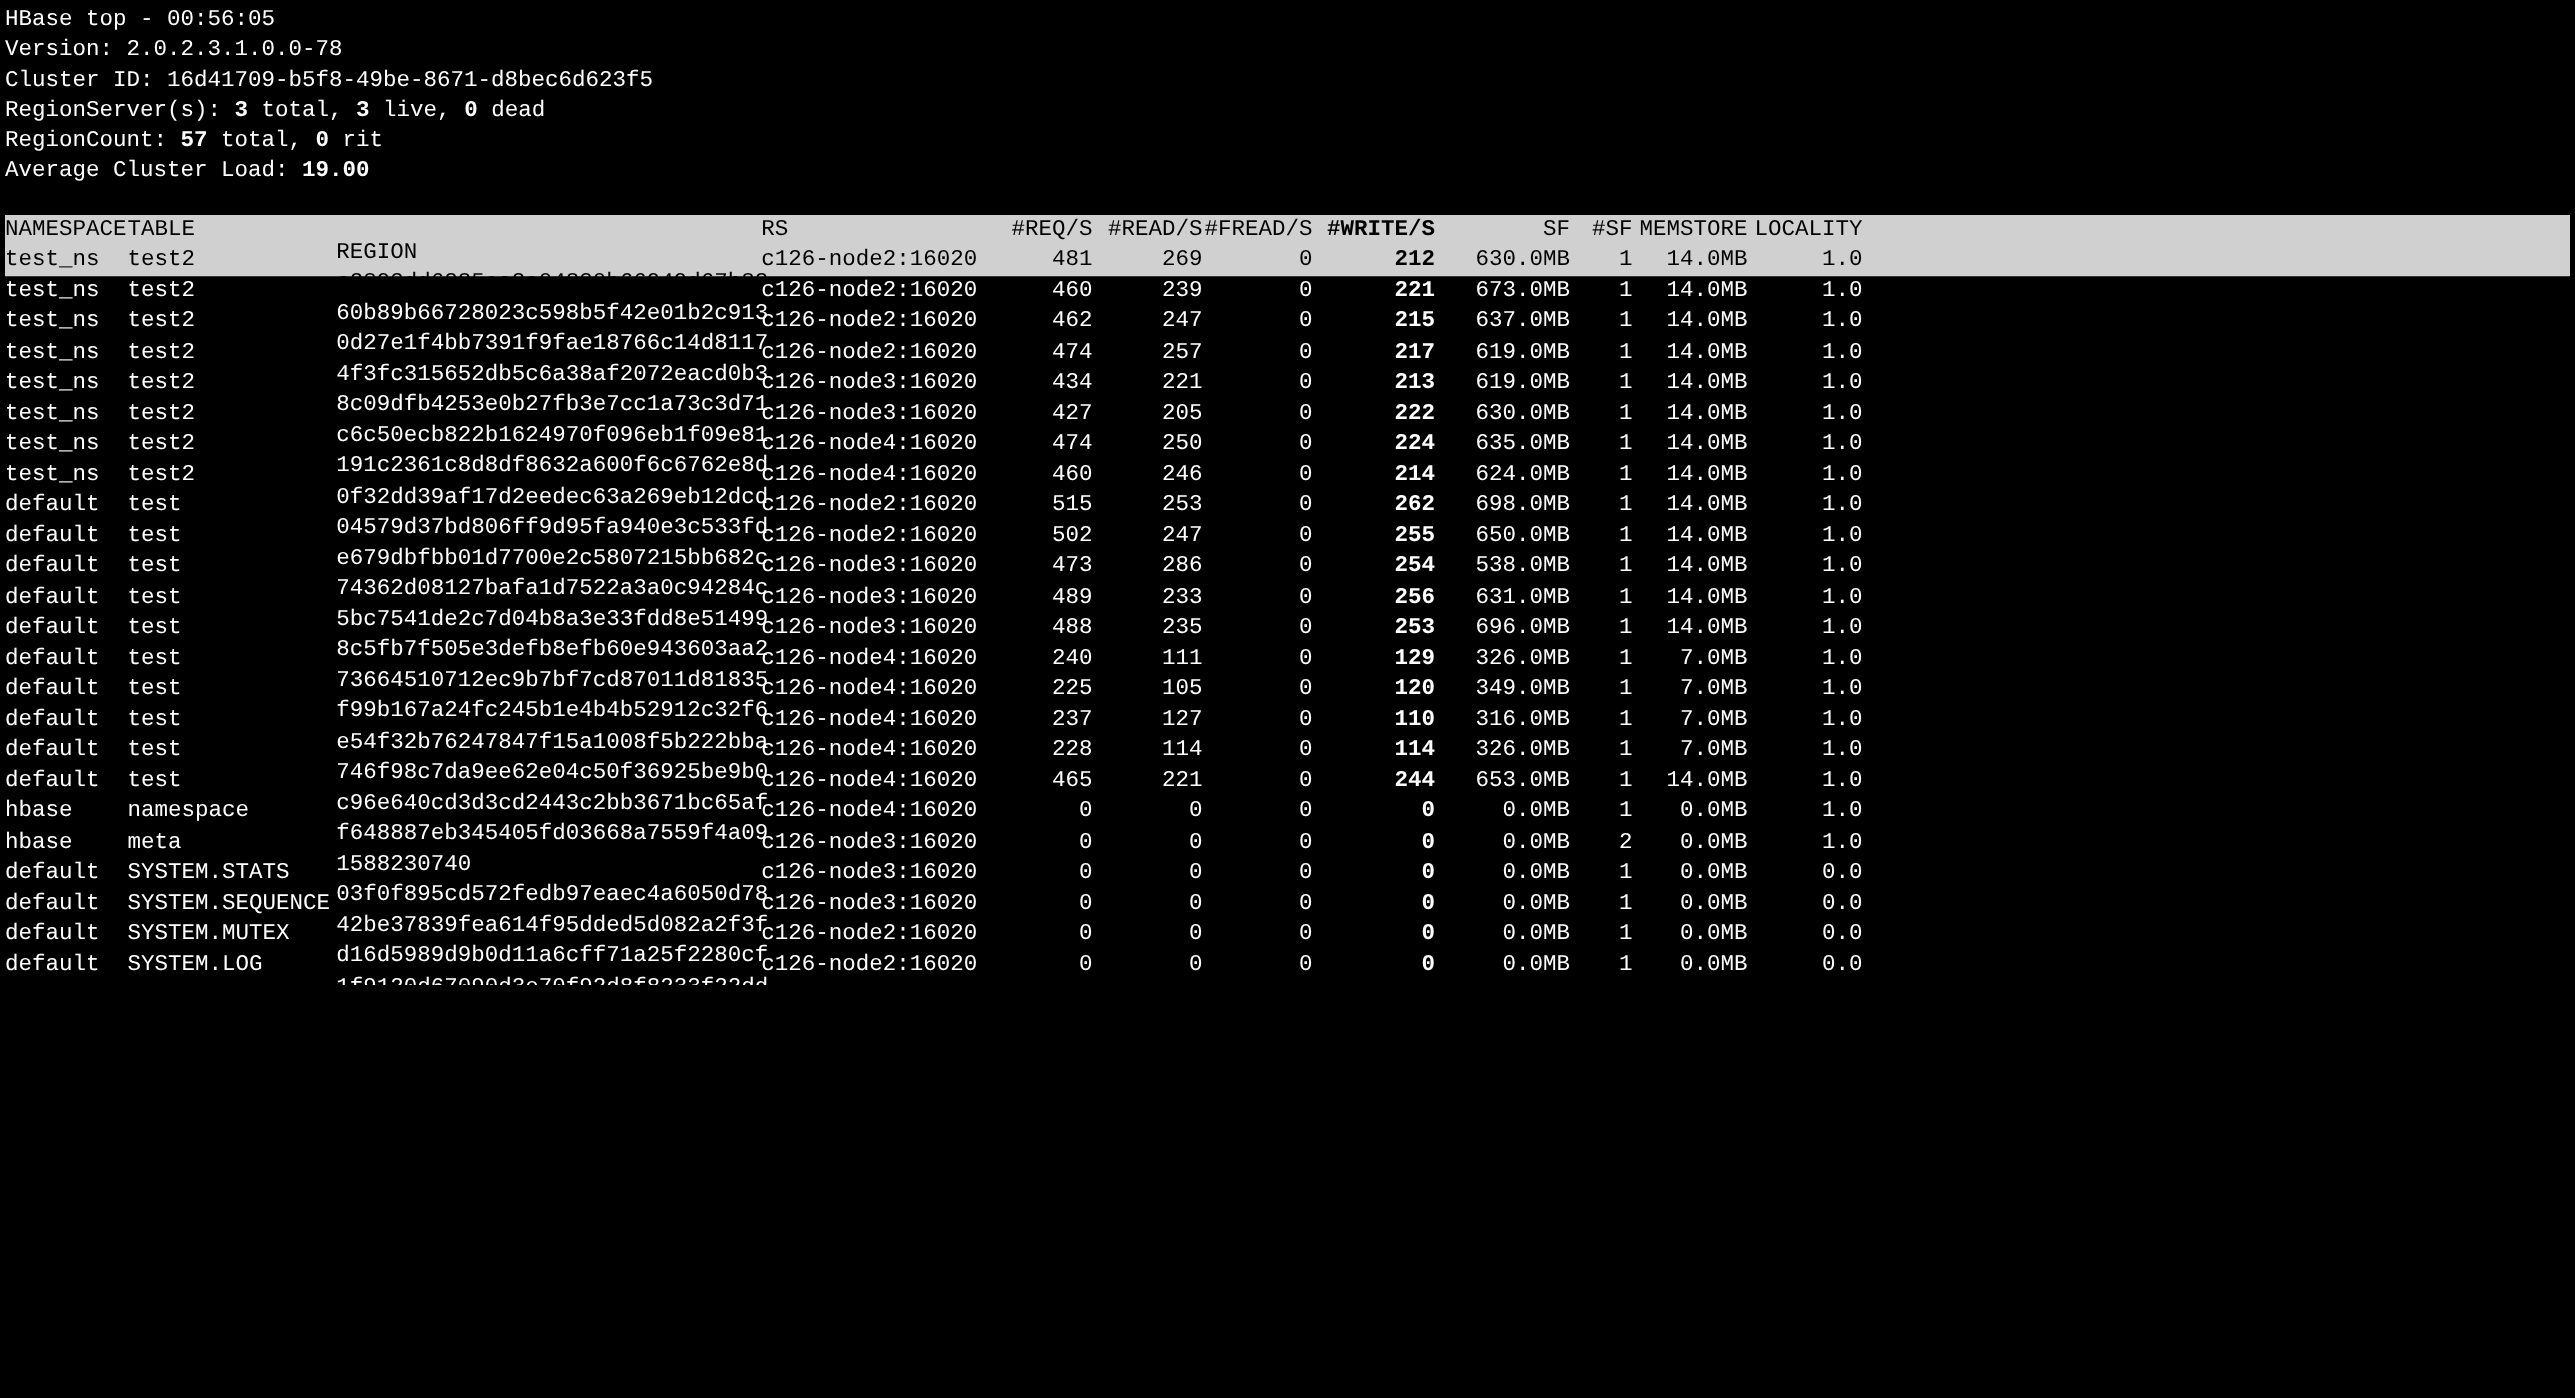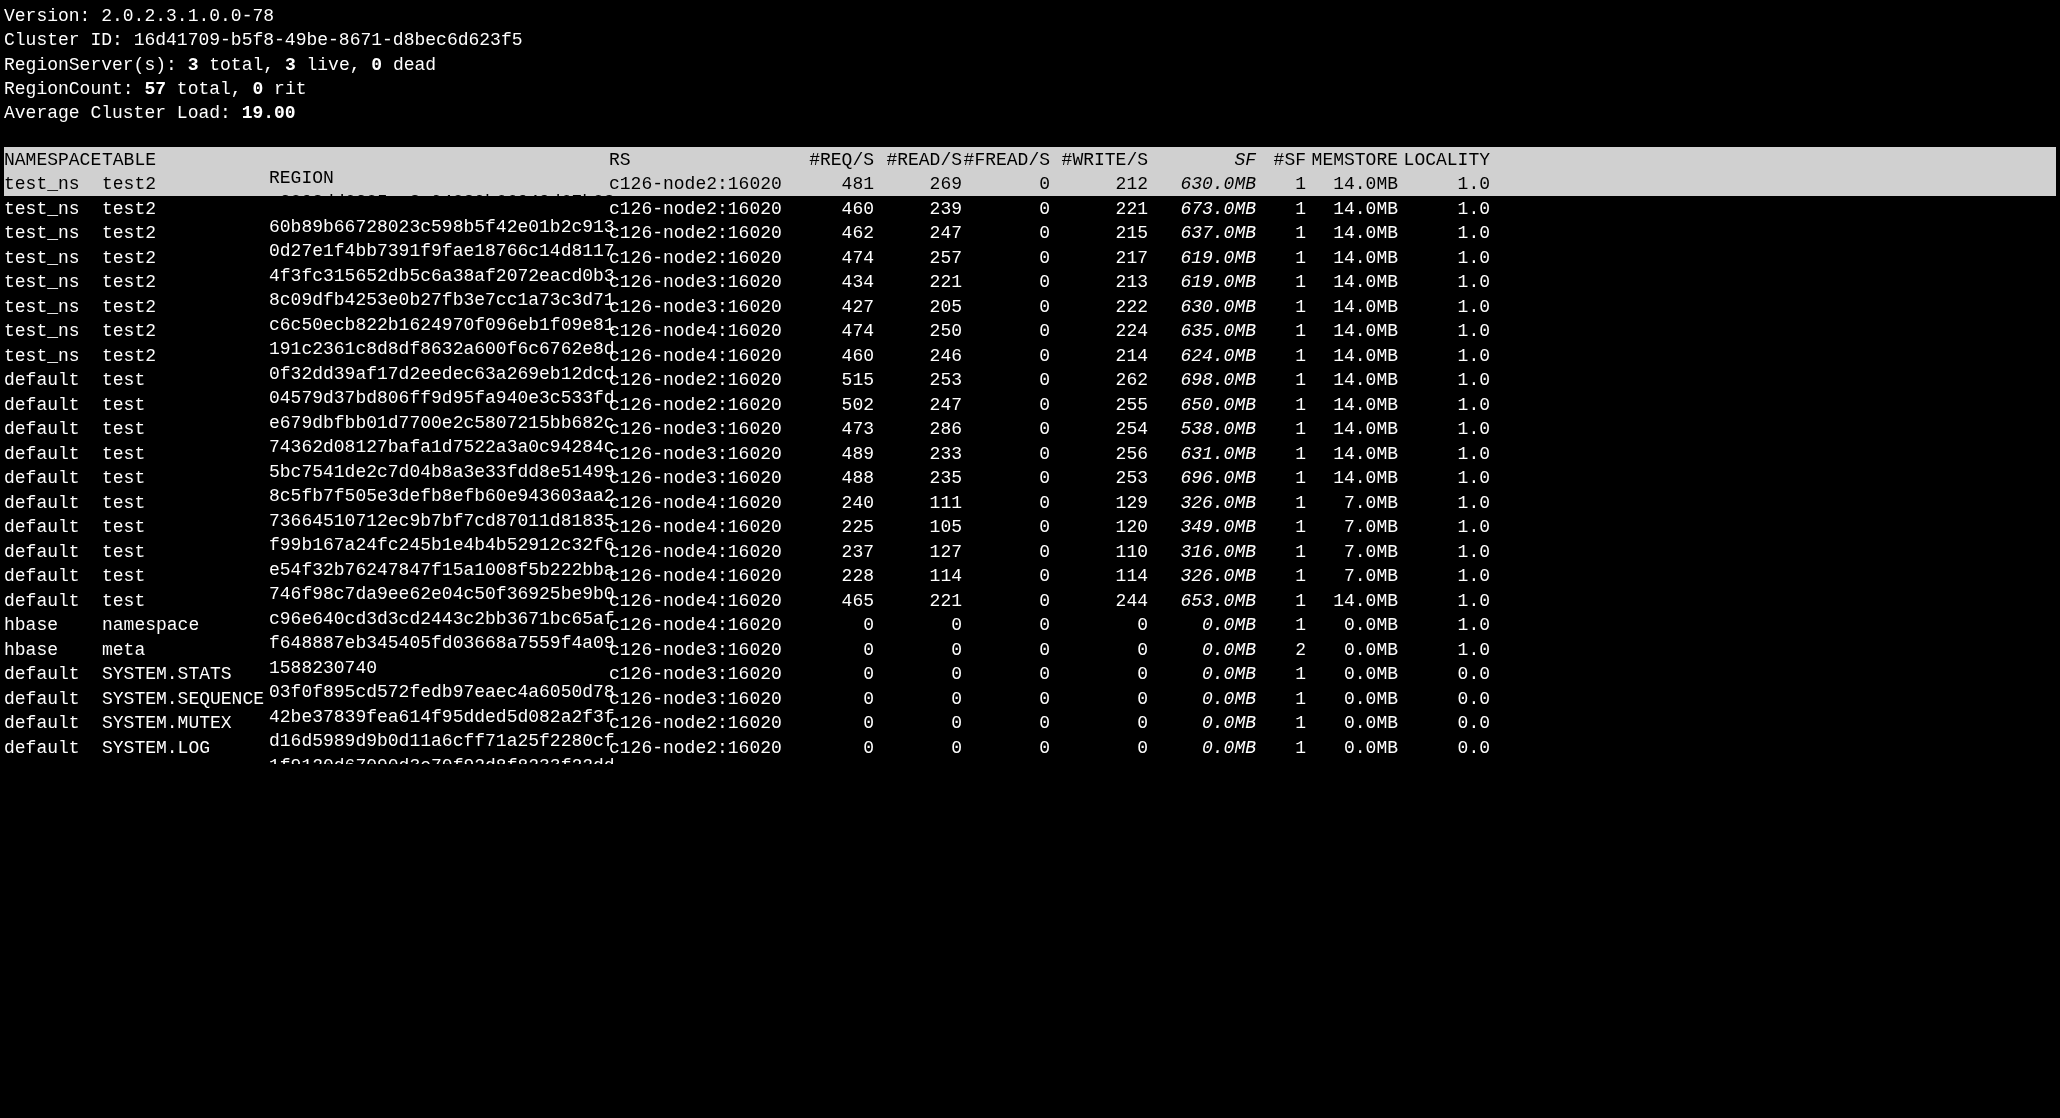--- a/index.html
+++ b/index.html
@@ -38,30 +38,33 @@
       background-color: #d0d0d0;
       color: #000000;
     }
     .col-namespace { width: 98px; flex-shrink: 0; }
     .col-table { width: 167px; flex-shrink: 0; }
     .col-region { width: 340px; flex-shrink: 0; margin-top: 36px; }
     .col-rs { width: 180px; flex-shrink: 0; }
     .col-reqs { width: 85px; flex-shrink: 0; text-align: right; }
     .col-reads { width: 88px; flex-shrink: 0; text-align: right; }
     .col-freads { width: 88px; flex-shrink: 0; text-align: right; }
-    .col-writes { width: 98px; flex-shrink: 0; text-align: right; }
-    .col-sf { width: 108px; flex-shrink: 0; text-align: right; font-style: italic; }
+    .col-writes { width: 98px; flex-shrink: 0; text-align: right; font-weight: bold; }
+    .col-sf { width: 108px; flex-shrink: 0; text-align: right; }
     .col-nsf { width: 50px; flex-shrink: 0; text-align: right; }
     .col-memstore { width: 92px; flex-shrink: 0; text-align: right; }
     .col-locality { width: 92px; flex-shrink: 0; text-align: right; }
   </style>
 </head>
 <body>
 
 <div>
+  <div class="header-line">
+    <span>HBase top - </span><span>00:56:05</span>
+  </div>
   <div class="header-line">
     <span>Version: </span><span>2.0.2.3.1.0.0-78</span>
   </div>
   <div class="header-line">
     <span>Cluster ID: </span><span>16d41709-b5f8-49be-8671-d8bec6d623f5</span>
   </div>
   <div class="header-line">
     <span>RegionServer(s): </span><span class="bold">3</span><span> total, </span><span class="bold">3</span><span> live, </span><span class="bold">0</span><span> dead</span>
   </div>
   <div class="header-line">

